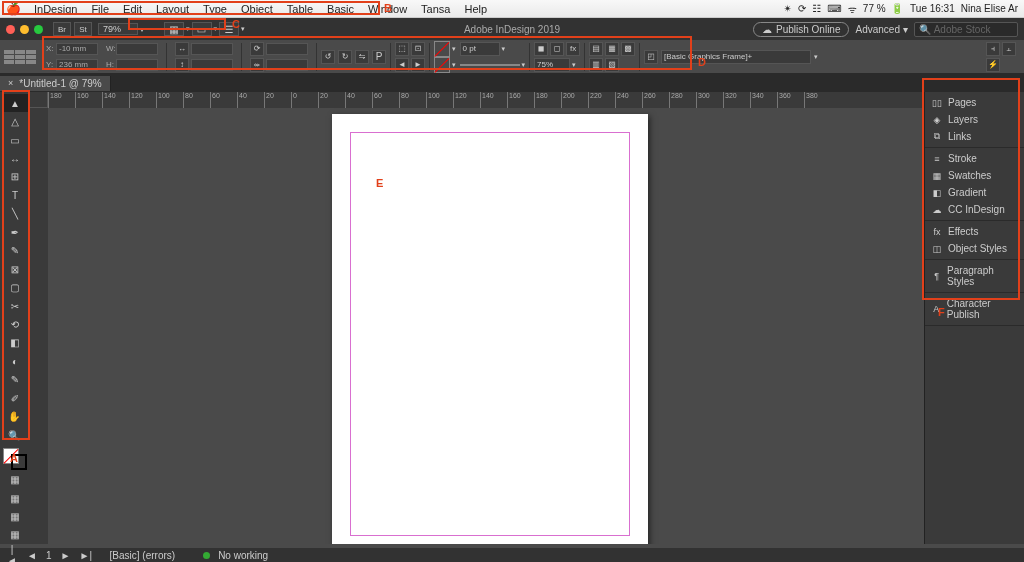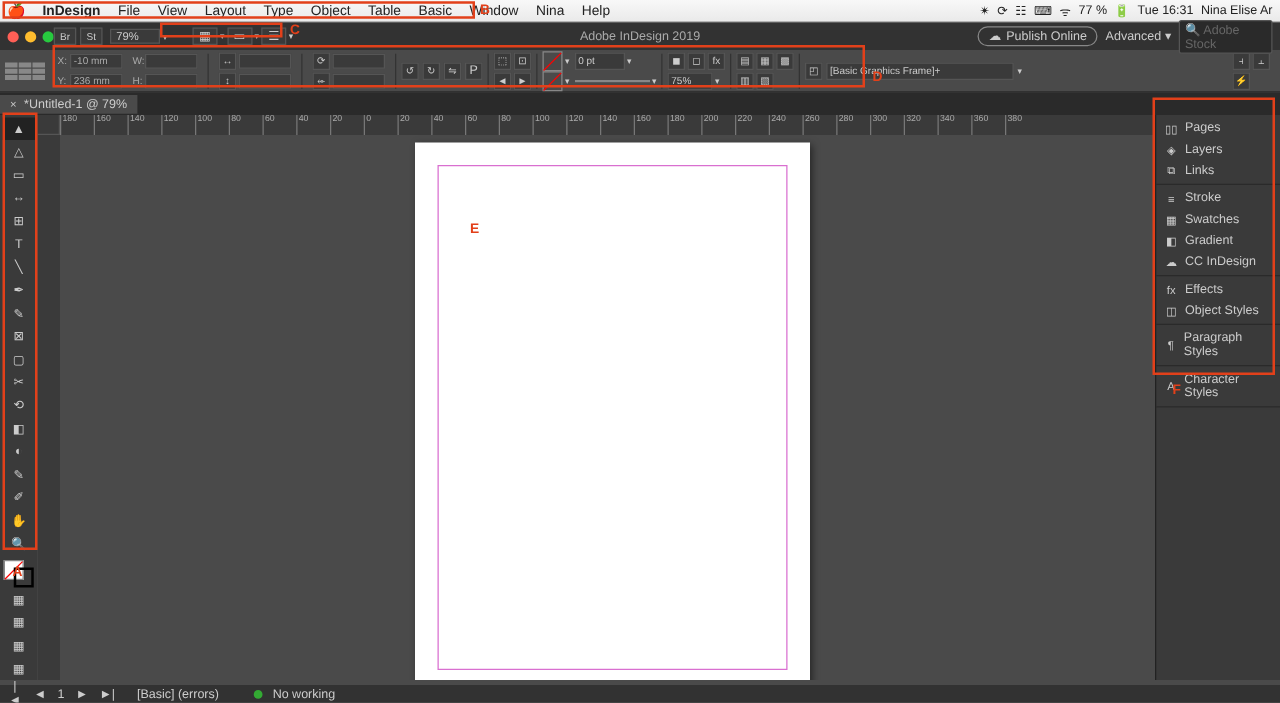--- a/index.html
+++ b/index.html
@@ -1,34 +1,34 @@
 <!DOCTYPE html>
 <html><head>
 <meta charset="utf-8">
 <style>
 *{margin:0;padding:0;box-sizing:border-box;font-family:-apple-system,Helvetica,Arial,sans-serif;font-size:10px;color:#ccc;user-select:none}
 body{background:#4a4a4a;width:1024px;height:562px;overflow:hidden;position:relative}
 .mac-menubar{height:18px;background:linear-gradient(#f8f8f8,#eaeaea);display:flex;align-items:center;padding:0 6px;color:#222;border-bottom:1px solid #ccc}
 .mac-menubar .apple{font-size:12px;margin-right:6px}
 .mac-menubar .menu-item{padding:0 7px;font-size:11px;color:#222;cursor:default}
-.mac-menubar .menu-item.bold{font-weight:700}
+.mac-menubar .menu-item.bold{font-weight:400}
 .mac-menubar .spacer{flex:1}
 .mac-menubar .status{display:flex;align-items:center;gap:6px;font-size:10px;color:#222}
 .mac-menubar .status span{font-size:10px;color:#222}
 .annotation-box{position:absolute;border:2px solid #e2401a;pointer-events:none;z-index:100}
 .annotation-label{position:absolute;color:#e2401a;font-size:11px;font-weight:600;z-index:101}
 .app-titlebar{height:22px;background:#323232;display:flex;align-items:center;padding:0 6px;position:relative}
 .traffic-lights{display:flex;gap:5px;align-items:center}
 .tl{width:9px;height:9px;border-radius:50%}
 .tl.red{background:#ff5f56}.tl.yellow{background:#ffbd2e}.tl.green{background:#27c93f}
 .app-title{position:absolute;left:50%;transform:translateX(-50%);font-size:10px;color:#aaa}
 .titlebar-right{margin-left:auto;display:flex;align-items:center;gap:6px}
 .publish-btn{border:1px solid #888;border-radius:10px;padding:1px 8px;font-size:9px;color:#ddd;display:flex;align-items:center;gap:4px}
 .workspace-sel{font-size:10px;color:#ddd;display:flex;align-items:center;gap:3px}
-.search-stock{background:#2a2a2a;border:1px solid #555;border-radius:2px;padding:1px 4px;font-size:9px;color:#777;width:75px}
+.search-stock{background:#2a2a2a;border:1px solid #555;border-radius:2px;padding:1px 4px;font-size:9px;color:#777;width:104px}
 .small-btn{width:18px;height:14px;background:#3a3a3a;border:1px solid #555;display:inline-flex;align-items:center;justify-content:center;font-size:8px}
 .zoom-val{background:#3a3a3a;border:1px solid #555;padding:0 4px;font-size:9px;width:40px}
 .toolbar-seg{display:flex;gap:2px;align-items:center}
 .toolbar-seg .btn{width:20px;height:14px;background:#3a3a3a;border:1px solid #555;display:flex;align-items:center;justify-content:center}
 .control-panel{height:34px;background:#4a4a4a;display:flex;padding-left:4px;border-bottom:1px solid #2a2a2a}
 .cp-left{width:38px;display:flex;flex-direction:column;justify-content:center;gap:1px}
 .cp-grid{display:grid;grid-template-columns:repeat(3,10px);grid-template-rows:repeat(3,4px);gap:1px}
 .cp-grid div{background:#888}
 .cp-fields{display:flex;flex-direction:column;justify-content:center;gap:2px;padding:0 4px}
 .cp-row{display:flex;align-items:center;gap:2px;height:14px}
@@ -67,28 +67,28 @@
 .status-bar .nav-btn{width:12px;text-align:center}
 .status-dot{width:7px;height:7px;border-radius:50%;background:#3a3}
 </style>
 </head>
 <body>
 
 <div class="mac-menubar">
   <span class="apple">🍎</span>
   <span class="menu-item bold">InDesign</span>
   <span class="menu-item">File</span>
-  <span class="menu-item">View</span>
+  <span class="menu-item">Edit</span>
   <span class="menu-item">Layout</span>
   <span class="menu-item">Type</span>
   <span class="menu-item">Object</span>
   <span class="menu-item">Table</span>
   <span class="menu-item">Basic</span>
   <span class="menu-item">Window</span>
-  <span class="menu-item">Nina</span>
+  <span class="menu-item">Tansa</span>
   <span class="menu-item">Help</span>
   <div class="spacer"></div>
   <div class="status">
     <span>✴</span>
     <span>⟳</span>
     <span>☷</span>
     <span>⌨</span>
     <span>ᯤ</span>
     <span>77 %</span>
     <span>🔋</span>
@@ -96,21 +96,21 @@
     <span>Nina Elise Ar</span>
   </div>
 </div>
 
 <div class="app-titlebar">
   <div class="traffic-lights">
     <div class="tl red"></div>
     <div class="tl yellow"></div>
     <div class="tl green"></div>
   </div>
-  <div style="display:flex;gap:3px">
+  <div style="margin-left:10px;display:flex;gap:3px">
     <div class="small-btn">Br</div>
     <div class="small-btn">St</div>
   </div>
   <div class="zoom-val" style="margin-left:6px">79%</div>
   <span style="margin-left:2px;font-size:8px">▾</span>
   <div style="width:20px"></div>
   <div class="toolbar-seg">
     <div class="btn">▦</div>
       <span style="font-size:7px">▾</span>
     <div class="btn">▭</div>
@@ -388,21 +388,21 @@
       </div>
       <div class="panel-group">
         <div class="panel-item">
           <span class="panel-icon">¶</span>
           <span>Paragraph Styles</span>
         </div>
       </div>
       <div class="panel-group">
         <div class="panel-item">
           <span class="panel-icon">A</span>
-          <span>Character Styles</span>
+          <span>Character Publish</span>
         </div>
       </div>
     </div>
 </div>
 
 <div class="status-bar">
   <span class="nav-btn">|◄</span>
   <span class="nav-btn">◄</span>
   <span>1</span>
   <span class="nav-btn">►</span>

